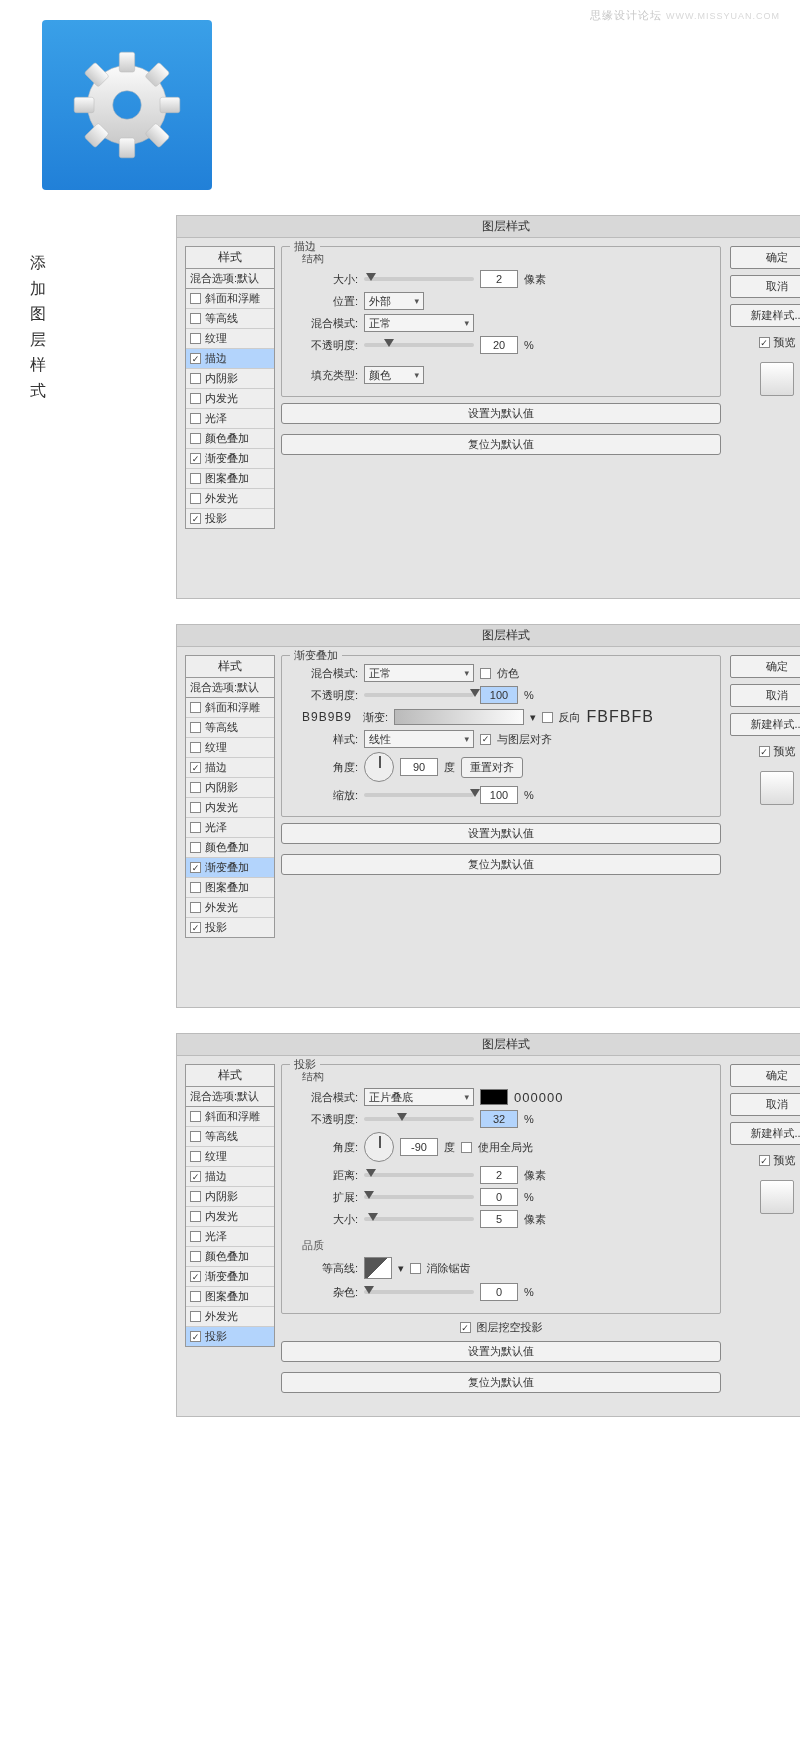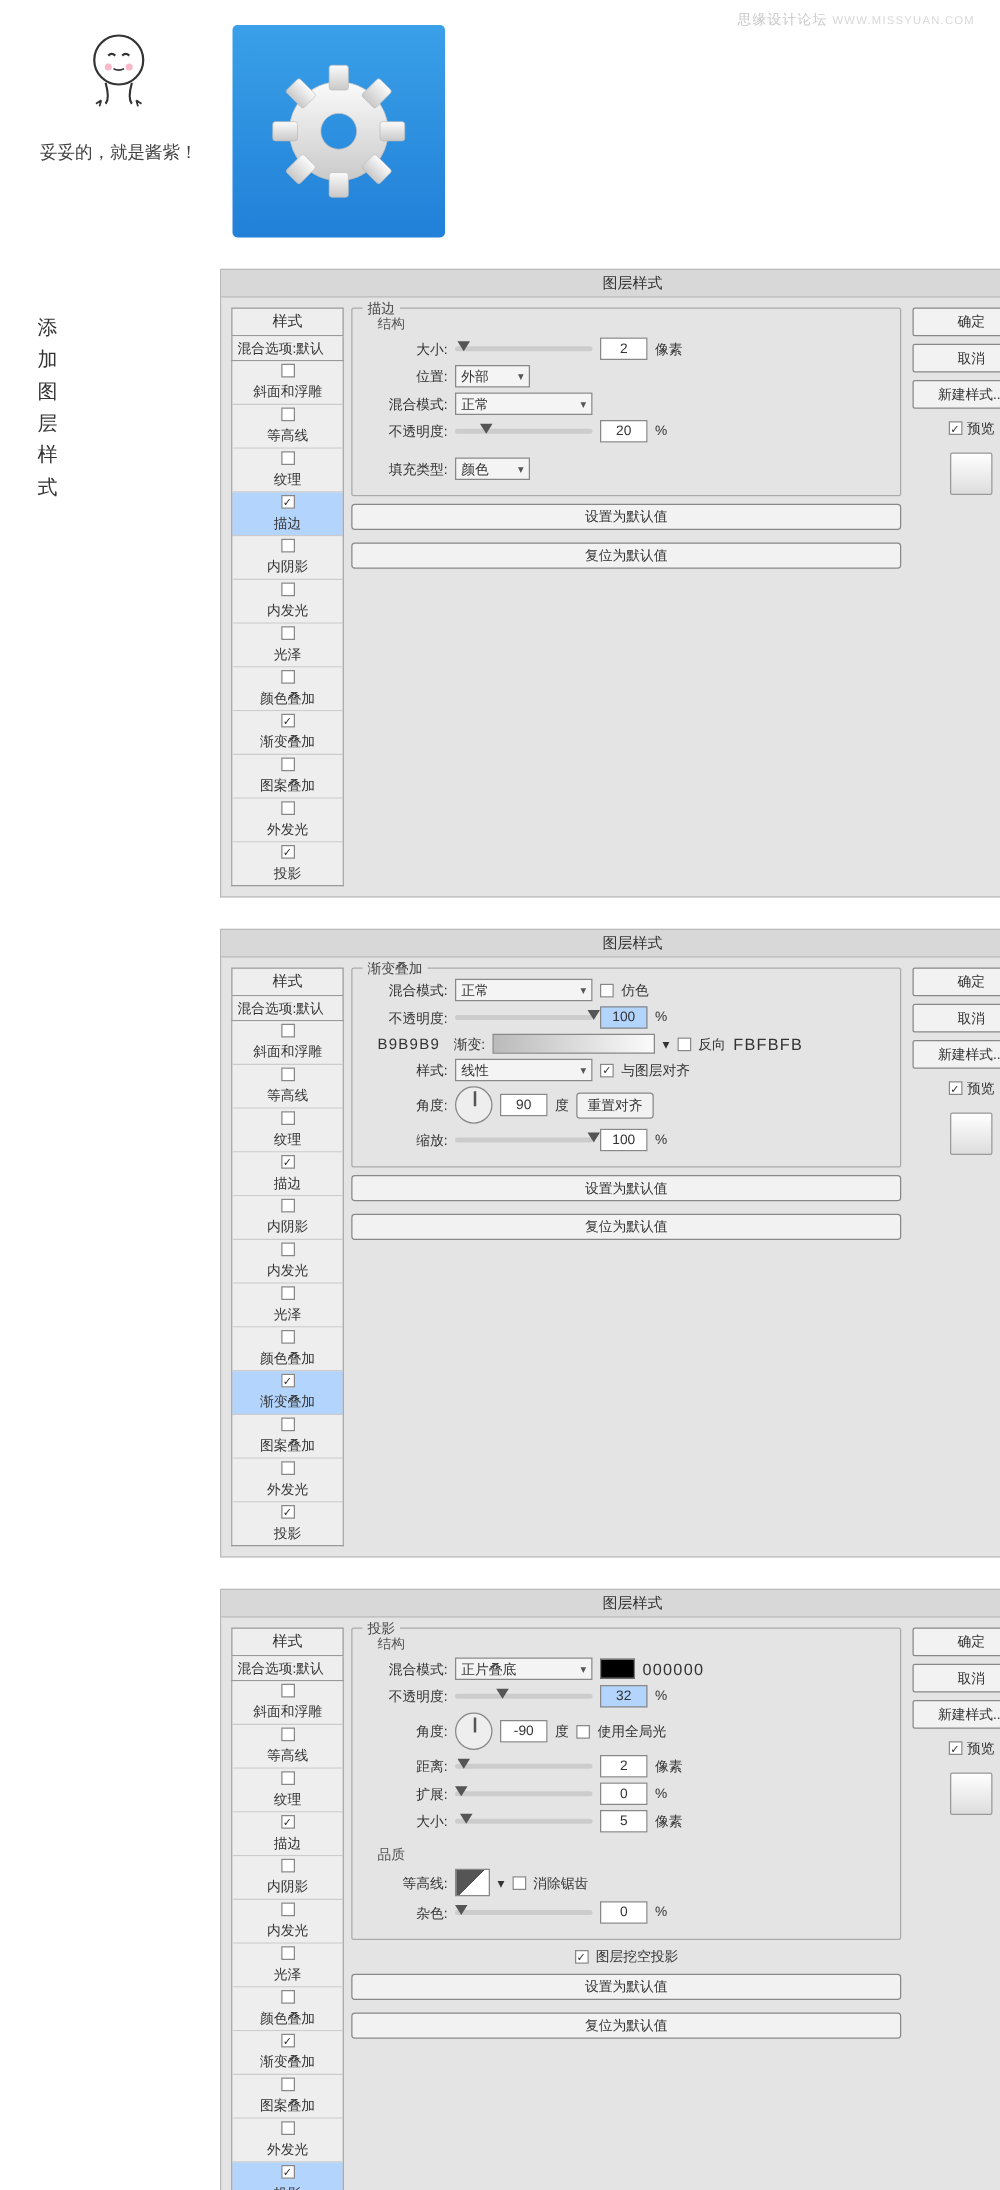--- a/index.html
+++ b/index.html
@@ -1,35 +1,35 @@
 <!DOCTYPE html>
 <html><head>
 <meta charset="utf-8">
 <style>
   * { box-sizing: border-box; margin: 0; padding: 0; }
   body { font-family: "Microsoft YaHei", sans-serif; background: #fff; width: 800px; font-size: 12px; color: #333; }
-  .header-row { display: flex; align-items: flex-start; padding: 20px 32px 10px; gap: 28px; position: relative; }
+  .header-row { display: flex; align-items: flex-start; padding: 20px 42px 10px; gap: 28px; position: relative; }
   .watermark { position: absolute; top: 8px; right: 20px; font-size: 11px; color: #c8c8c8; letter-spacing: 1px; }
   .watermark .sub { font-size: 9px; color: #d8d8d8; margin-left: 4px; }
   .face-col { display: flex; flex-direction: column; align-items: center; gap: 20px; }
   .face-icon svg { width: 70px; height: 70px; }
   .caption { font-size: 14px; color: #444; }
   .gear-box { width: 170px; height: 170px; background: linear-gradient(180deg,#3aa0e8,#2180d8); display: flex; align-items: center; justify-content: center; border-radius: 4px; }
   .gear-box svg { width: 110px; height: 110px; }
   .article-label { font-size: 16px; color: #333; margin: 50px 0 0 30px; line-height: 1.6; }
 
   .dialog { width: 660px; margin: 15px 0 25px 130px; background: #e4e4e4; border: 1px solid #bbb; }
   .dialog-title { background: #d8d8d8; border-bottom: 1px solid #bbb; text-align: center; padding: 2px 0; font-size: 12px; color: #333; }
   .dialog-body { display: flex; padding: 8px; gap: 6px; min-height: 360px; }
 
   .style-col { width: 90px; }
   .style-head { border: 1px solid #999; background: #eee; text-align: center; padding: 2px 0; }
   .blend-row { border: 1px solid #999; border-top: none; background: #eee; font-size: 11px; padding: 2px 4px; }
   .style-list { border: 1px solid #999; border-top: none; }
-  .style-item { display: flex; align-items: center; gap: 4px; padding: 2px 4px; font-size: 11px; background: #eee; border-bottom: 1px solid #ccc; flex-direction: column; }
+  .style-item { display: flex; align-items: center; gap: 4px; padding: 2px 4px; font-size: 11px; background: #eee; border-bottom: 1px solid #ccc; }
   .style-item:last-child { border-bottom: none; }
   .style-item.active { background: #b3d4fc; }
   .chk { width: 11px; height: 11px; border: 1px solid #888; background: #fff; display: flex; align-items: center; justify-content: center; font-size: 9px; color: #333; }
 
   .mid-col { flex: 1; }
   .fieldset { border: 1px solid #aaa; border-radius: 2px; padding: 4px 8px 8px; margin-bottom: 6px; position: relative; }
   .fieldset-title { position: absolute; top: -8px; left: 8px; background: #e4e4e4; padding: 0 4px; font-size: 11px; color: #444; }
   .sub-indent { padding-left: 12px; }
   .sub-title { font-size: 11px; color: #555; margin-bottom: 4px; }
   .frow { display: flex; align-items: center; gap: 6px; margin: 4px 0; font-size: 11px; }
@@ -57,36 +57,20 @@
   .right-btn { width: 95px; padding: 3px 0; border: 1px solid #888; background: #f2f2f2; text-align: center; font-size: 11px; border-radius: 2px; }
   .prev-chk { display: flex; align-items: center; gap: 4px; font-size: 11px; margin-top: 2px; }
   .prev-box { width: 34px; height: 34px; border: 1px solid #999; background: linear-gradient(#fff,#ddd); margin-top: 6px; border-radius: 2px; }
 </style>
 </head>
 <body>
 
 <div class="header-row">
   <div class="watermark">
     <span>思缘设计论坛</span><span class="sub">WWW.MISSYUAN.COM</span>
-  </div>
-  <div class="face-col">
-    <div class="face-icon">
-      <svg viewBox="0 0 100 100">
-          <circle cx="50" cy="40" r="28" fill="none" stroke="#333" stroke-width="2.5"></circle>
-          <path d="M38 35 q4 -4 8 0" fill="none" stroke="#333" stroke-width="2.5"></path>
-          <path d="M54 35 q4 -4 8 0" fill="none" stroke="#333" stroke-width="2.5"></path>
-          <circle cx="38" cy="48" r="4" fill="#f9b8c8"></circle>
-          <circle cx="62" cy="48" r="4" fill="#f9b8c8"></circle>
-          <path d="M44 50 q6 3 12 0" fill="none" stroke="#333" stroke-width="2"></path>
-          <path d="M35 66 q5 18 0 24" fill="none" stroke="#333" stroke-width="2.5"></path>
-          <path d="M65 66 q-5 18 0 24" fill="none" stroke="#333" stroke-width="2.5"></path>
-          <path d="M30 86 l-6 4 M30 86 l-2 7 M70 86 l6 4 M70 86 l2 7" stroke="#333" stroke-width="2"></path>
-        </svg>
-    </div>
-    <div class="caption">妥妥的，就是酱紫！</div>
   </div>
   <div class="gear-box">
     <svg viewBox="0 0 100 100">
         <defs>
           <linearGradient id="gg" x1="0" y1="0" x2="0" y2="1">
             <stop offset="0" stop-color="#fbfbfb"></stop>
             <stop offset="1" stop-color="#c9c9c9"></stop>
           </linearGradient>
         </defs>
         <g fill="url(#gg)" stroke="#bbb" stroke-width="0.5">
@@ -313,21 +297,21 @@
                   <div class="num-input sel">100</div>
                   <span>%</span>
                 </div>
               <div class="frow">
                   <span class="hex-label" style="font-size:12px">B9B9B9</span>
                   <span class="lbl" style="width:30px">渐变:</span>
                   <div class="grad-bar"></div>
                   <span class="arrow">▾</span>
                   <div class="chk"></div>
                   <span>反向</span>
-                  <span class="hex-label" style="font-size:13px">FBFBFB</span>
+                  <span class="hex-label" style="font-size:16px">FBFBFB</span>
                 </div>
               <div class="frow">
                   <span class="lbl">样式:</span>
                   <div class="dropdown dd-md">
                     <span>线性</span>
                     <span class="arrow">▾</span>
                   </div>
                   <div class="chk">✓</div>
                   <span>与图层对齐</span>
                 </div>

